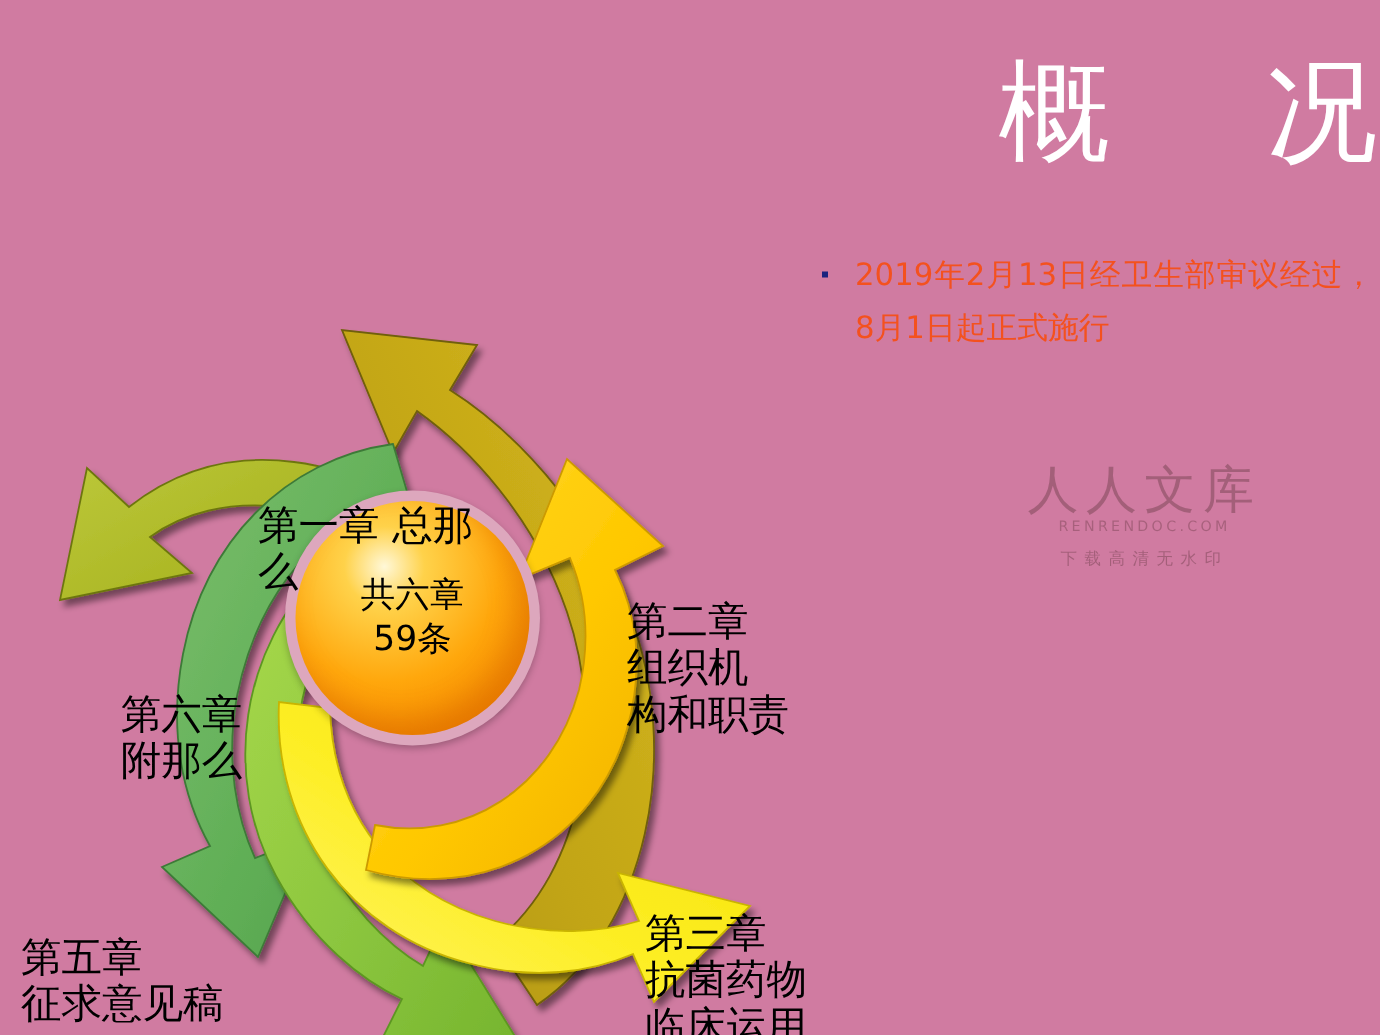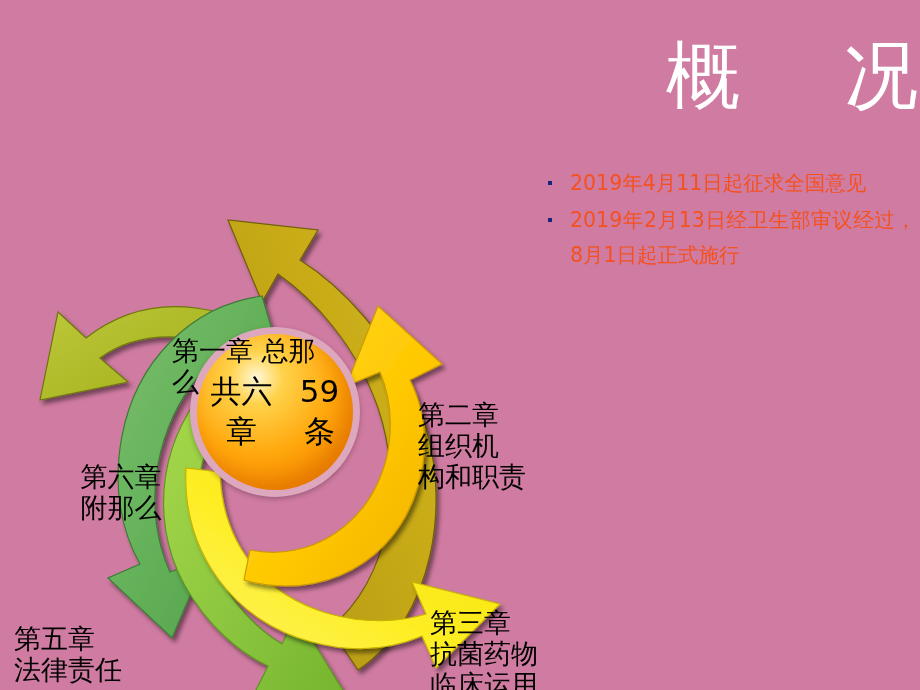--- a/index.html
+++ b/index.html
@@ -74,24 +74,25 @@
       radial-gradient(circle at 38% 28%, #fff8d8 0%, #ffd24a 18%, #ffa70c 52%, #f58a00 78%, #e87c00 100%);
     box-shadow: inset -8px -10px 18px rgba(200,90,0,0.35);
   }
   #center-label {
     position: absolute;
     left: 0;
     top: 0;
     width: 156px;
     height: 156px;
     display: flex;
+    flex-direction: column;
     align-items: center;
     justify-content: center;
     color: #000000;
-    font-size: 31px;
+    font-size: 23px;
     line-height: 1.28;
     text-align: center;
   }
 
   
   .chapter {
     position: absolute;
     color: #000000;
     font-size: 27px;
     line-height: 1.14;
@@ -299,30 +300,31 @@
 组织机
 构和职责</div>
     <div class="chapter" id="chapter-1">第一章  总那
 么</div>
     <div class="chapter" id="chapter-3">第三章
 抗菌药物
 临床运用
 管理</div>
 
     <div class="chapter" id="chapter-5">第五章
-法律责任</div>
+征求意见稿</div>
     <div class="chapter" id="chapter-6">第六章
 附那么</div>
   </div>
 
   <div id="bullets">
-    <div class="bullet-row">
-      <span class="bullet-mark"></span>
-      <span>2019年4月11日起征求全国意见</span>
-    </div>
     <div class="bullet-row">
       <span class="bullet-mark"></span>
       <span>2019年2月13日经卫生部审议经过， 8月1日起正式施行</span>
     </div>
   </div>
 
+  <div id="watermark">
+    <div id="wm-main">人人文库</div>
+    <div id="wm-sub">RENRENDOC.COM</div>
+    <div id="wm-sub2">下载高清无水印</div>
+  </div>
 
 </div>
 
 </body></html>

